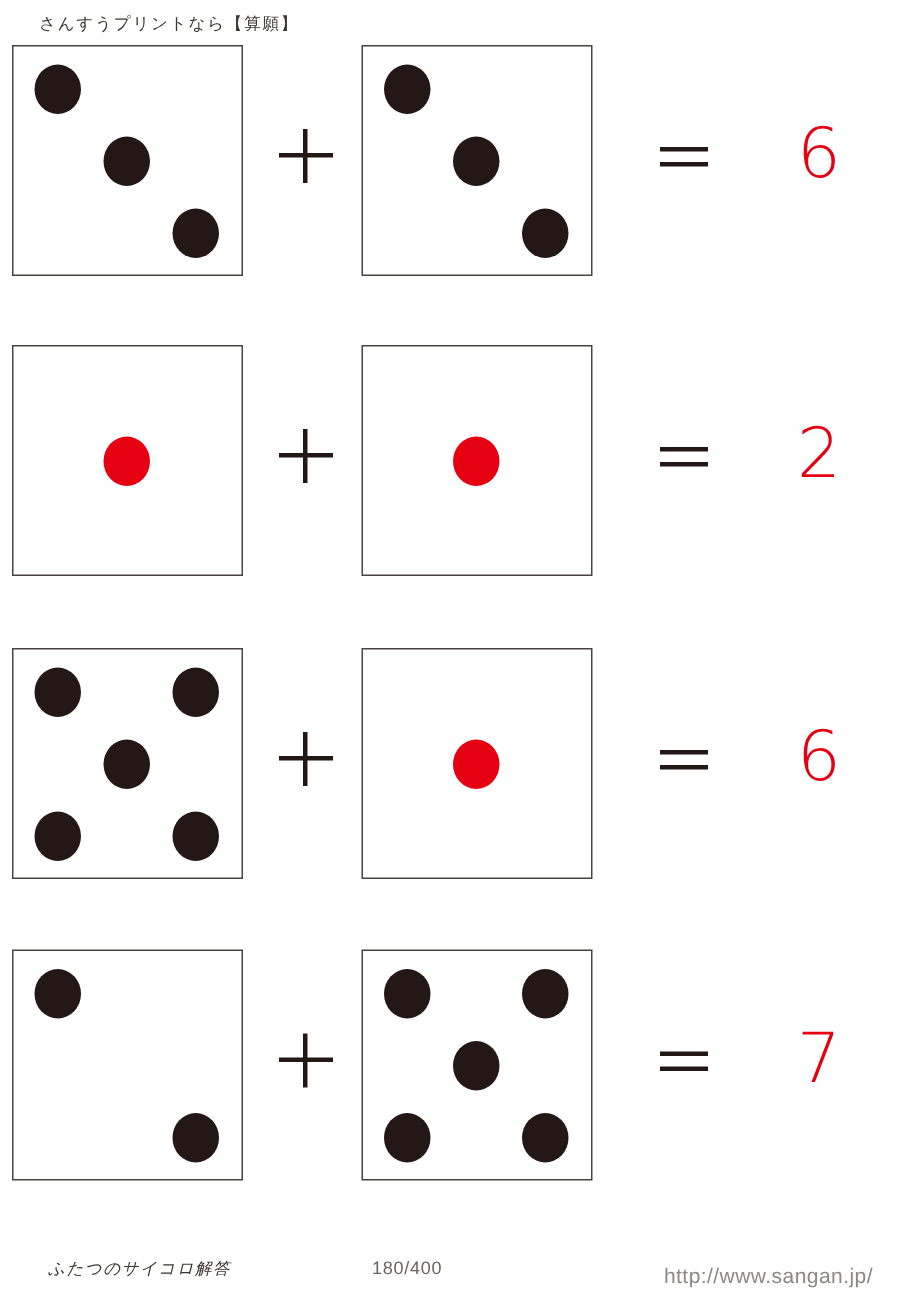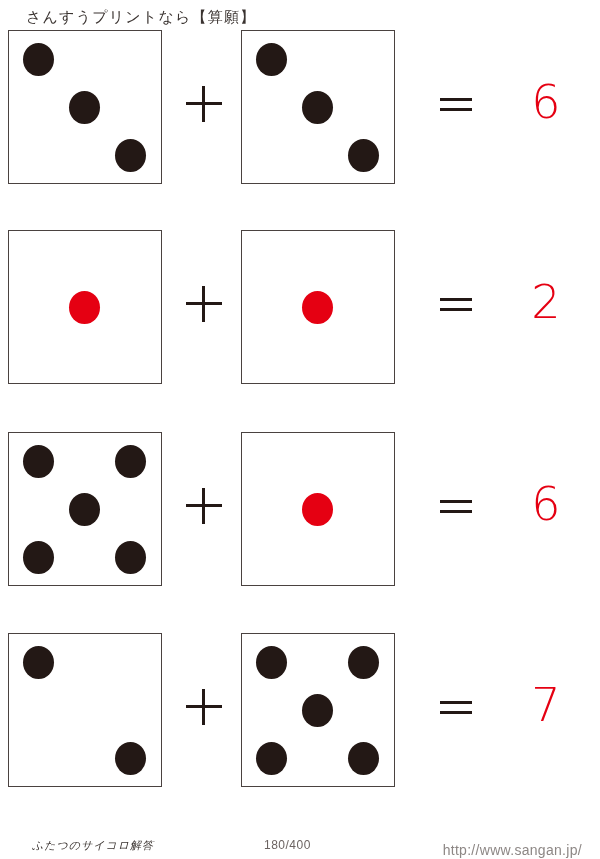--- a/index.html
+++ b/index.html
@@ -13,21 +13,21 @@
     position: relative;
     font-family: "Liberation Sans", sans-serif;
     overflow: hidden;
   }
 
   
   .header {
     position: absolute;
     left: 26px;
     top: 8px;
-    font-size: 15px;
+    font-size: 11px;
     letter-spacing: 1.2px;
     color: #3a3330;
     white-space: nowrap;
   }
 
   
   .rows {
     position: absolute;
     left: 0;
     top: 0;
@@ -148,21 +148,20 @@
     font-style: italic;
   }
   .footer-page {
     position: absolute;
     left: 248px;
     top: 12px;
     font-size: 12px;
     letter-spacing: 0.5px;
     color: #6b6361;
     white-space: nowrap;
-    margin-left: 16px;
   }
   .footer-copy {
     position: absolute;
     right: 18px;
     top: 2px;
     font-size: 11px;
     letter-spacing: 0.3px;
     color: #8d8785;
     text-align: right;
     line-height: 15px;

